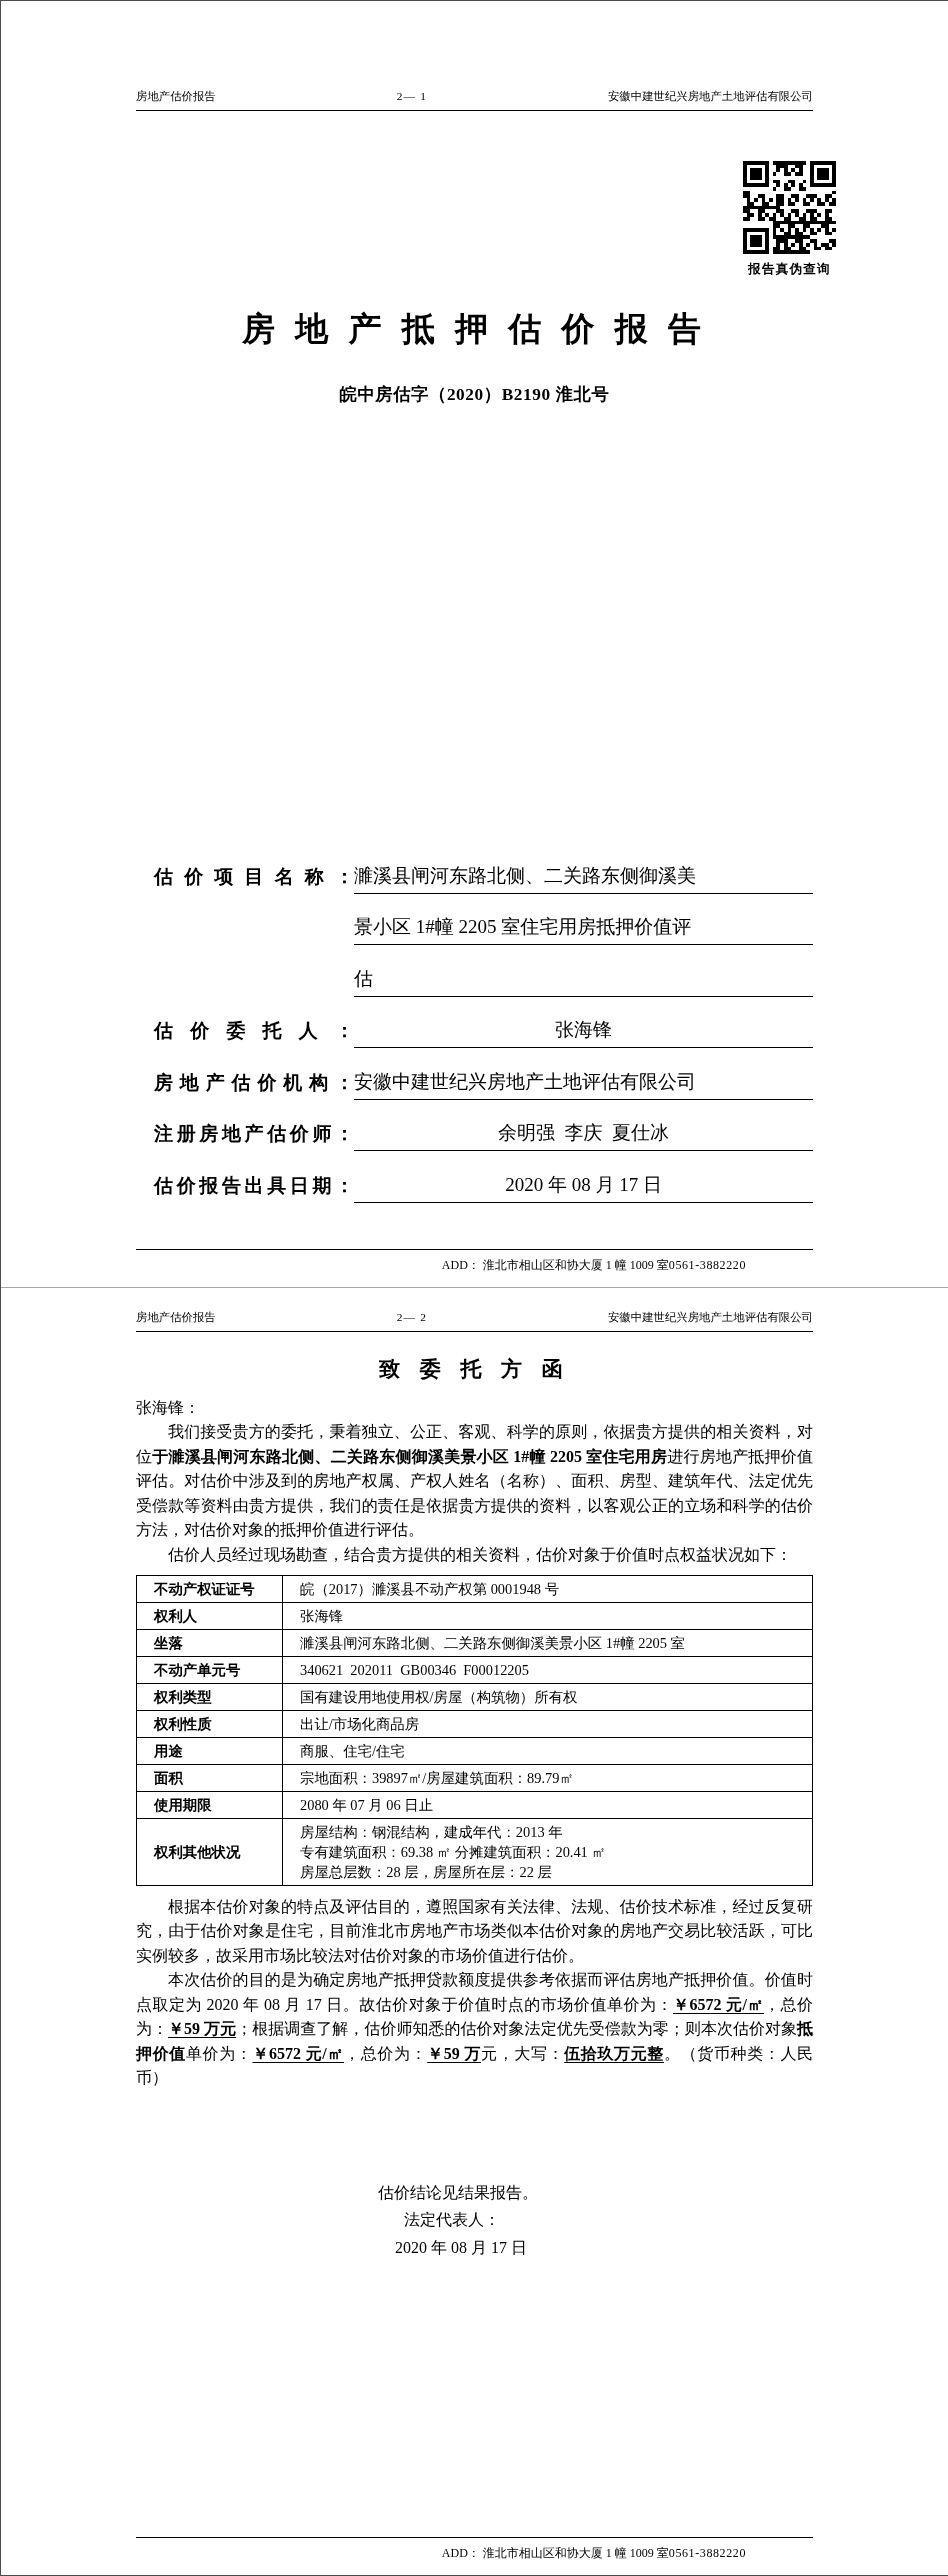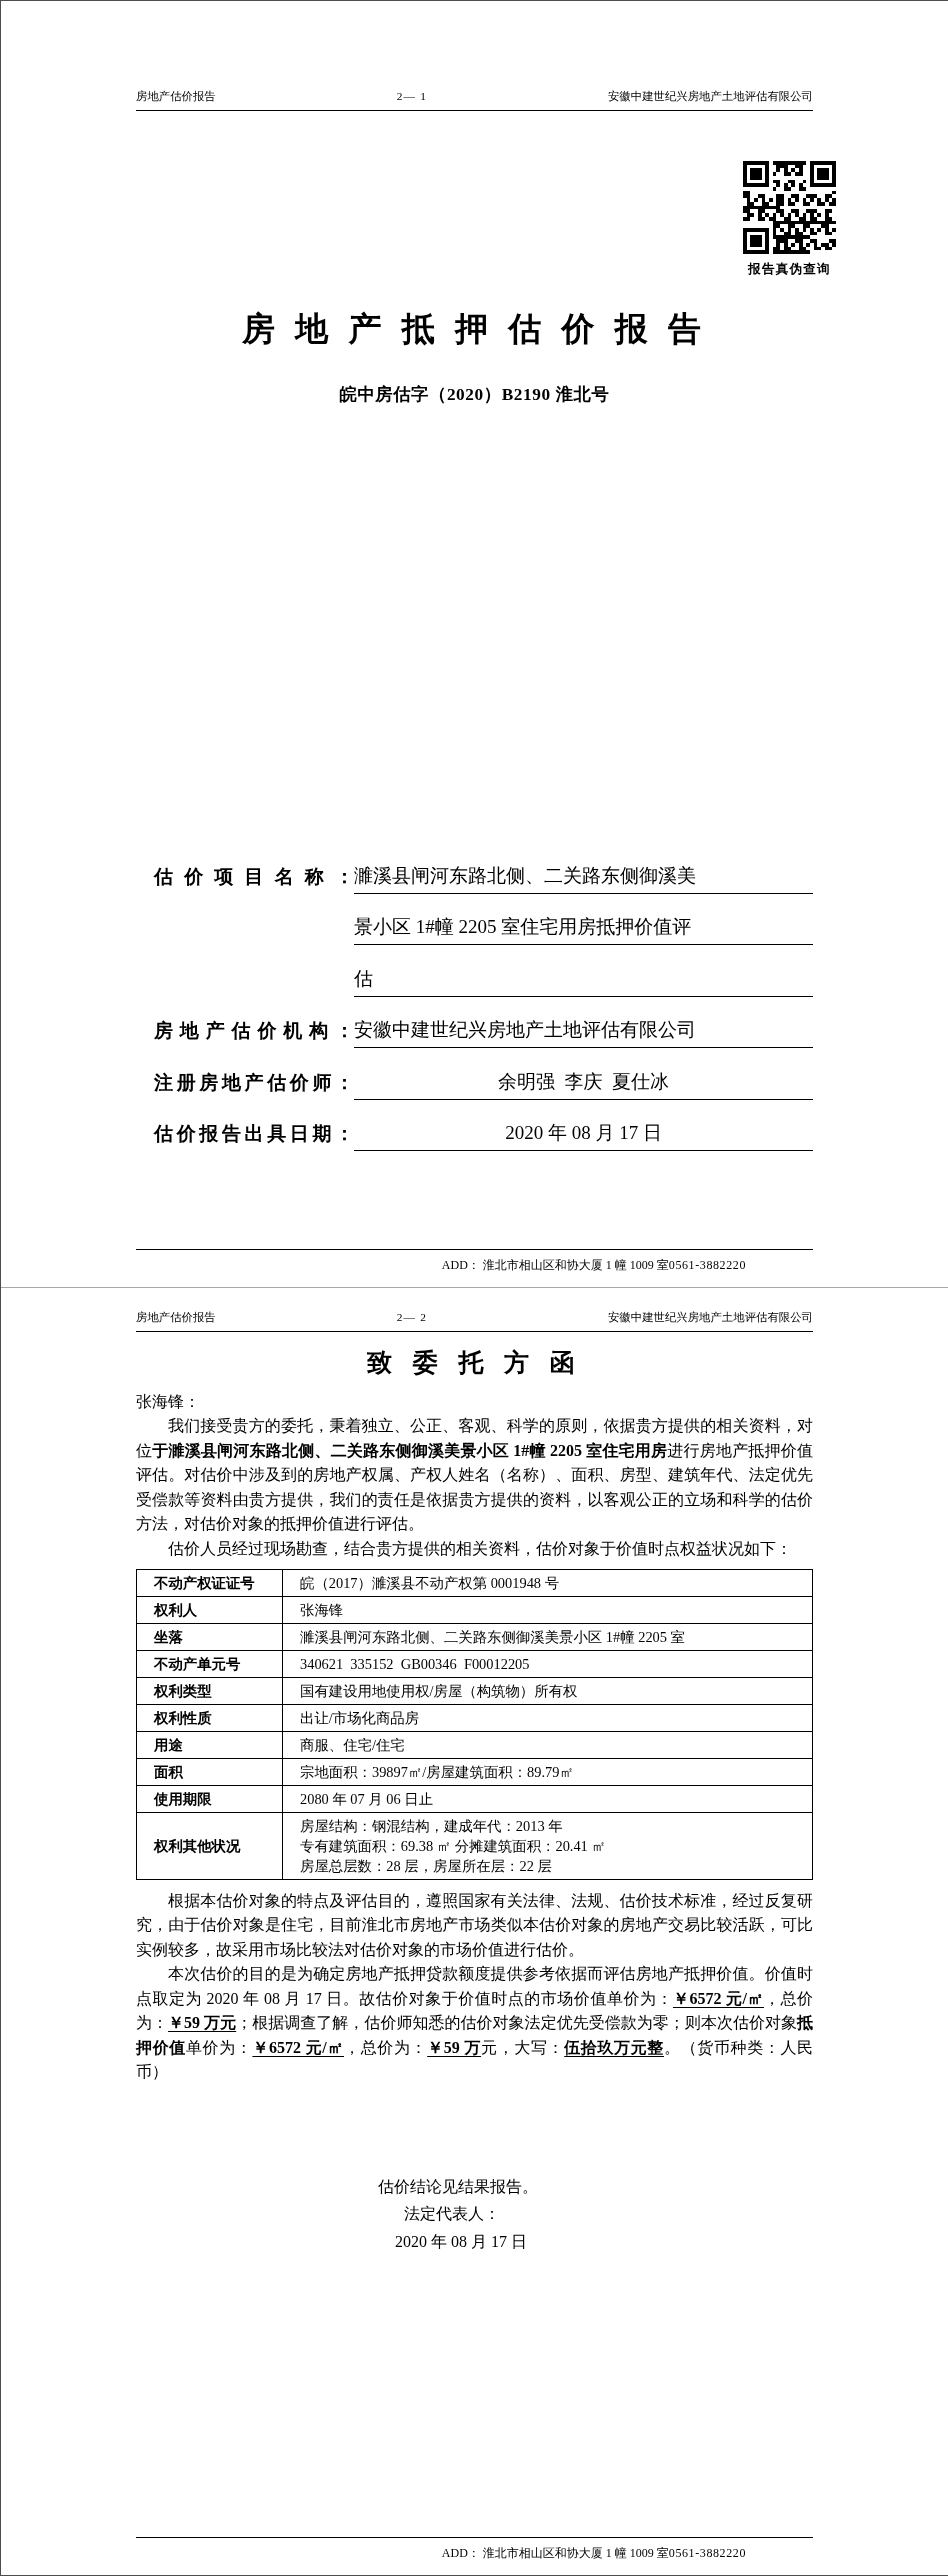--- a/index.html
+++ b/index.html
@@ -55,21 +55,21 @@
     flex:1; border-bottom:1.2px solid #000;
     text-align:center; white-space:pre-wrap;
   }
   .field-value.left { text-align:left; }
   .field-cont {
     margin-left:200px; margin-top:15.5px; line-height:35px;
     border-bottom:1.2px solid #000; text-align:left; white-space:pre-wrap;
   }
 
   
-  .letter-title { margin-top:16px; text-align:center; font-size:25px; font-weight:bold; letter-spacing:7.2px; line-height:30px; white-space:pre-wrap; }
+  .letter-title { margin-top:22px; text-align:center; font-size:21px; font-weight:bold; letter-spacing:7.2px; line-height:30px; white-space:pre-wrap; }
   .salutation { margin-top:12px; font-size:16px; line-height:24.5px; }
   .para { font-size:16px; line-height:24.5px; text-align:justify; text-indent:2em; }
   .seg-b { font-weight:bold; }
   .seg-bu { font-weight:bold; text-decoration:underline; text-underline-offset:3px; }
 
   .rights-table { width:100%; border-collapse:collapse; margin-top:8.4px; font-size:14.4px; }
   .rights-table td { border:0.6px solid #000; padding:3px 17px; line-height:20px; vertical-align:middle; }
   .rights-table td.lbl { width:146px; font-weight:bold; }
   .rights-table td.val { white-space:pre-wrap; }
 
@@ -331,20 +331,24 @@
     <div class="report-number">皖中房估字（2020）B2190 淮北号</div>
 
     <section class="fields">
       <div class="field-row first">
         <span class="field-label">估 价 项 目 名 称 ：</span>
         <span class="field-value left">濉溪县闸河东路北侧、二关路东侧御溪美</span>
       </div>
       <div class="field-cont">景小区 1#幢 2205 室住宅用房抵押价值评</div>
       <div class="field-cont">估</div>
 
+      <div class="field-row">
+        <span class="field-label">估 价 委 托 人 ：</span>
+        <span class="field-value">张海锋</span>
+      </div>
 
       <div class="field-row">
         <span class="field-label">房地产估价机构：</span>
         <span class="field-value left">安徽中建世纪兴房地产土地评估有限公司</span>
       </div>
 
       <div class="field-row">
         <span class="field-label">注册房地产估价师：</span>
         <span class="field-value">余明强  李庆  夏仕冰</span>
       </div>
@@ -386,21 +390,21 @@
         <tr>
           <td class="lbl">权利人</td>
           <td class="val">张海锋</td>
         </tr>
         <tr>
           <td class="lbl">坐落</td>
           <td class="val">濉溪县闸河东路北侧、二关路东侧御溪美景小区 1#幢 2205 室</td>
         </tr>
         <tr>
           <td class="lbl">不动产单元号</td>
-          <td class="val">340621  335152  GB00346  F00012205</td>
+          <td class="val">340621  202011  GB00346  F00012205</td>
         </tr>
         <tr>
           <td class="lbl">权利类型</td>
           <td class="val">国有建设用地使用权/房屋（构筑物）所有权</td>
         </tr>
         <tr>
           <td class="lbl">权利性质</td>
           <td class="val">出让/市场化商品房</td>
         </tr>
         <tr>

